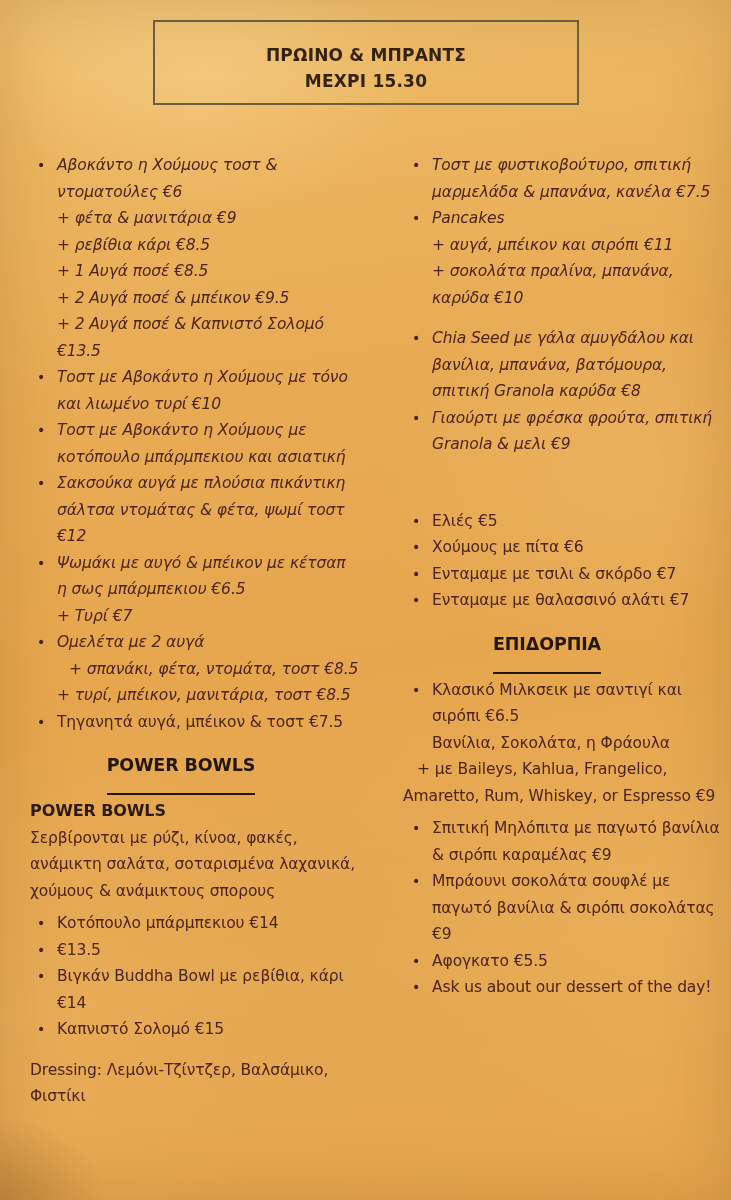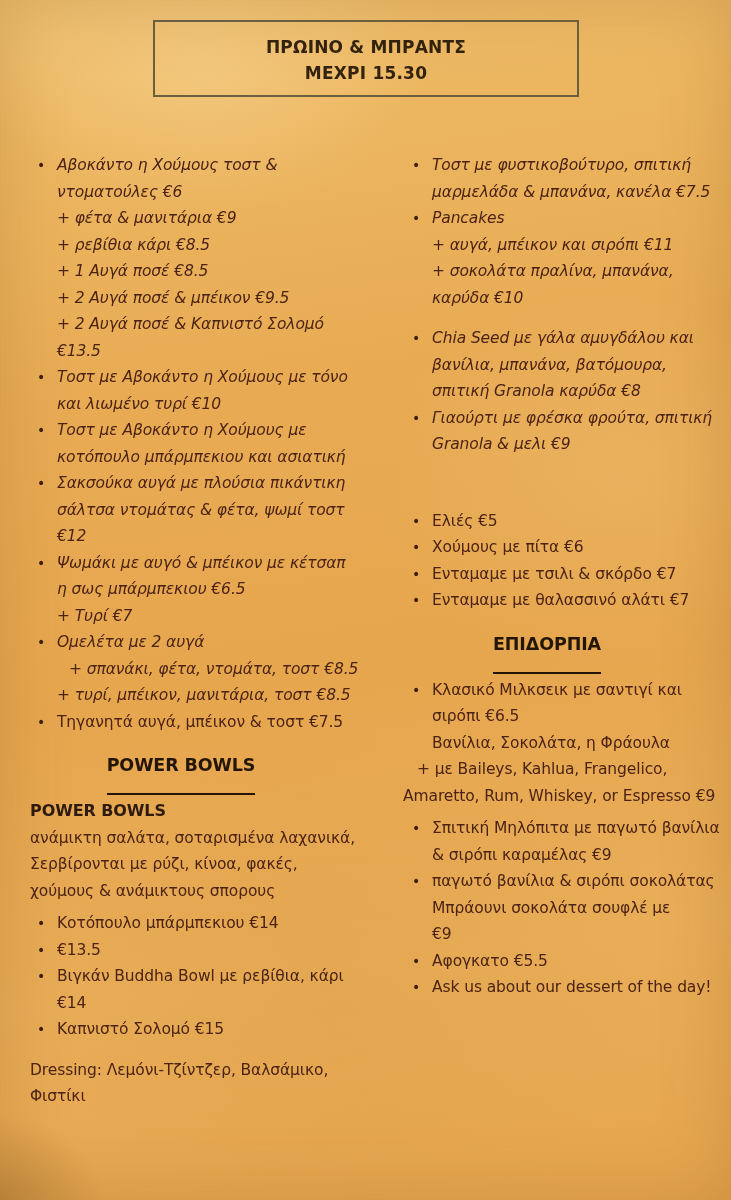--- a/index.html
+++ b/index.html
@@ -24,21 +24,21 @@
       radial-gradient(ellipse 150px 120px at 0% 100%, rgba(110,75,25,.30), transparent 70%),
       linear-gradient(172deg, #efc06f 0%, #ecb660 12%, #e8ab54 32%, #e6a64e 55%, #e9ad58 78%, #e6a54e 100%);
     box-shadow: inset 0 0 70px rgba(125,75,20,.22);
   }
   .title-box {
     position: absolute;
     left: 153px; top: 20px;
     width: 426px;
     box-sizing: border-box;
     border: 2px solid var(--c-border);
-    padding: 12px 6px 9px;
+    padding: 20px 6px 9px;
     text-align: center;
     font-weight: bold;
     font-size: 17px;
     line-height: 26px;
     color: #33230e;
     letter-spacing: .2px;
   }
   .col {
     position: absolute;
     top: 152px;
@@ -145,22 +145,22 @@
         </div>
       </div>
       <div class="header"><span class="u">POWER BOWLS</span></div>
       <div class="block bold">
         <div class="lines">
           <div class="line">POWER BOWLS</div>
         </div>
       </div>
       <div class="block">
         <div class="lines">
+          <div class="line">Σερβίρονται με ρύζι, κίνοα, φακές,</div>
           <div class="line">ανάμικτη σαλάτα, σοταρισμένα λαχανικά,</div>
-          <div class="line">Σερβίρονται με ρύζι, κίνοα, φακές,</div>
           <div class="line">χούμους &amp; ανάμικτους σπορους</div>
         </div>
       </div>
       <div class="block gap-xs">
         <span class="bullet-col">•</span>
         <div class="lines">
           <div class="line">Κοτόπουλο μπάρμπεκιου €14</div>
         </div>
       </div>
       <div class="block">
@@ -259,22 +259,22 @@
       <div class="block gap-xs">
         <span class="bullet-col">•</span>
         <div class="lines">
           <div class="line">Σπιτική Μηλόπιτα με παγωτό βανίλια</div>
           <div class="line">&amp; σιρόπι καραμέλας €9</div>
         </div>
       </div>
       <div class="block">
         <span class="bullet-col">•</span>
         <div class="lines">
+          <div class="line">Μπράουνι σοκολάτα σουφλέ με</div>
           <div class="line">παγωτό βανίλια &amp; σιρόπι σοκολάτας</div>
-          <div class="line">Μπράουνι σοκολάτα σουφλέ με</div>
           <div class="line">€9</div>
         </div>
       </div>
       <div class="block">
         <span class="bullet-col">•</span>
         <div class="lines">
           <div class="line">Αφογκατο €5.5</div>
         </div>
       </div>
       <div class="block">

